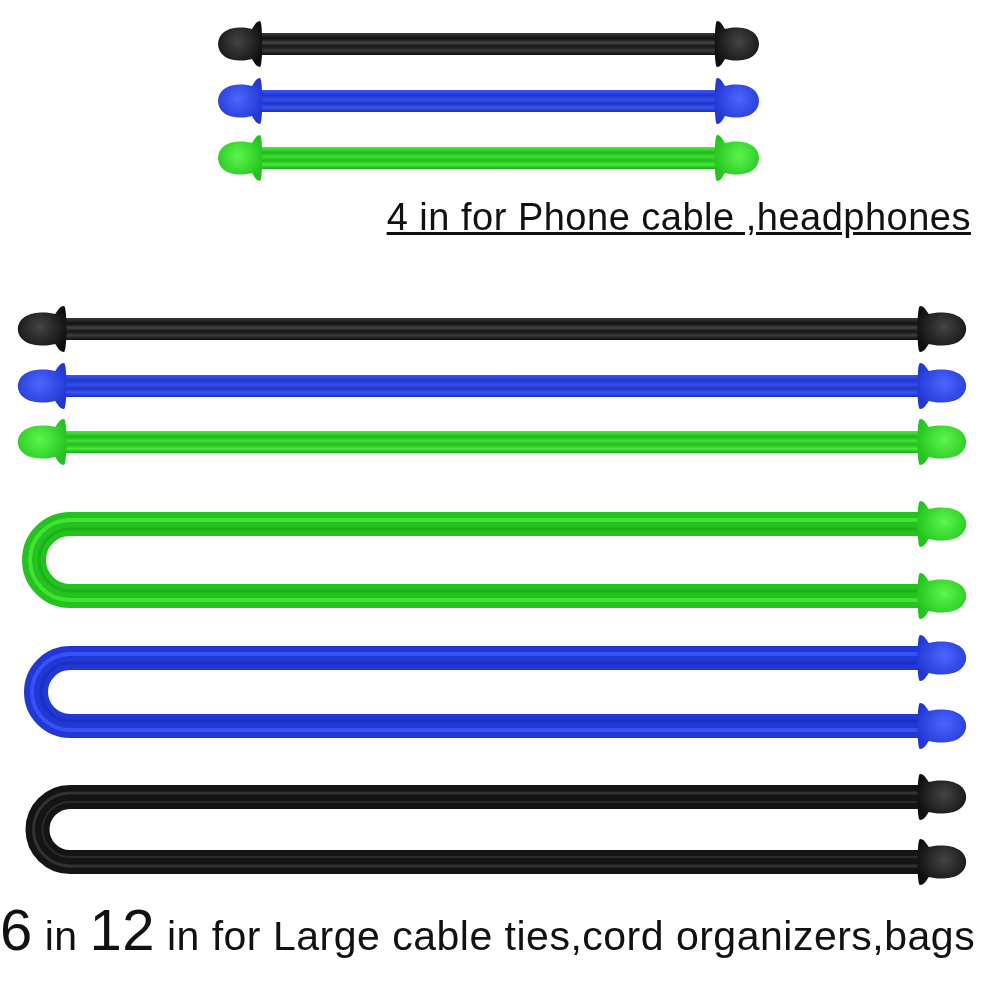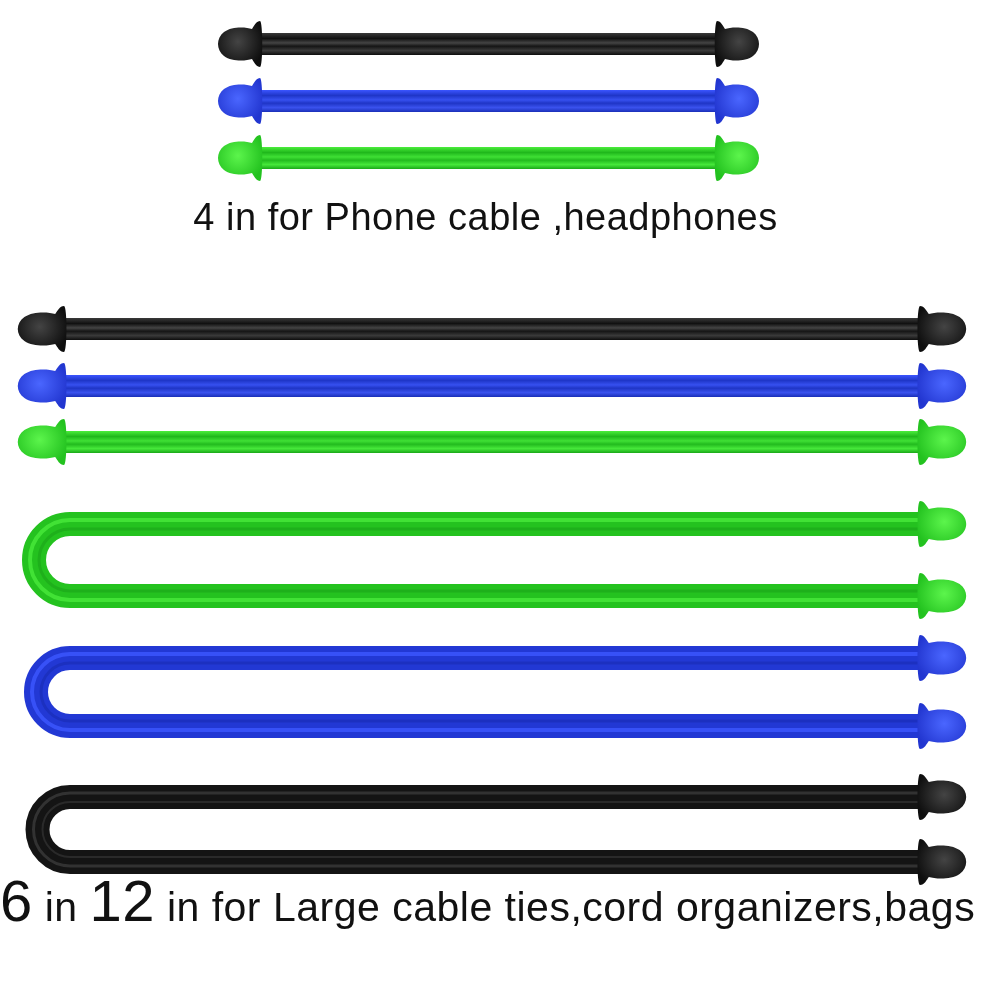--- a/index.html
+++ b/index.html
@@ -1,20 +1,20 @@
 <!DOCTYPE html>
 <html><head>
 <meta charset="utf-8">
 <style>
   html,body{margin:0;padding:0;background:#ffffff;}
   body{width:986px;height:986px;position:relative;overflow:hidden;font-family:"Liberation Sans","DejaVu Sans",sans-serif;}
   #art{position:absolute;left:0;top:0;}
   .caption{position:absolute;color:#111;white-space:nowrap;letter-spacing:0.5px;}
-  #cap1{top:196px;left:0;width:971px;text-align:center;font-size:38px;}
-  #cap2{top:867px;left:0;font-size:41px;}
+  #cap1{top:196px;left:0;width:971px;text-align:right;font-size:38px;text-decoration:underline;}
+  #cap2{top:896px;left:0;font-size:41px;}
   #cap2 .big{font-size:58px;}
 </style>
 </head>
 <body>
 
 <svg id="art" width="986" height="986" viewBox="0 0 986 986">
   <defs>
 
     <linearGradient id="gBlack" x1="0" y1="0" x2="0" y2="1">
       <stop offset="0" stop-color="#3a3a3a"></stop>

